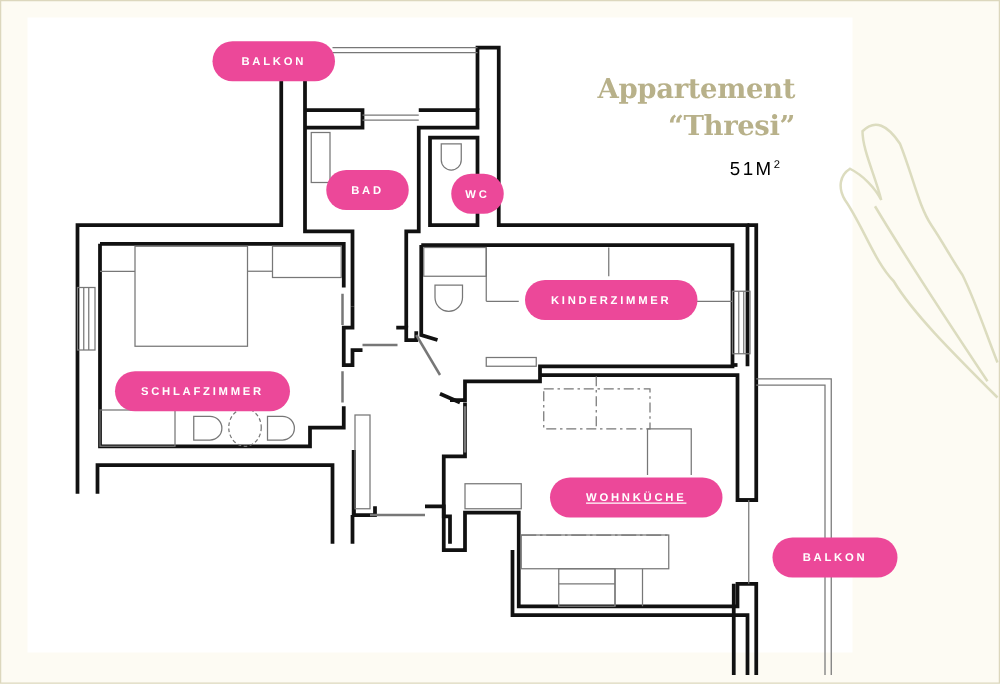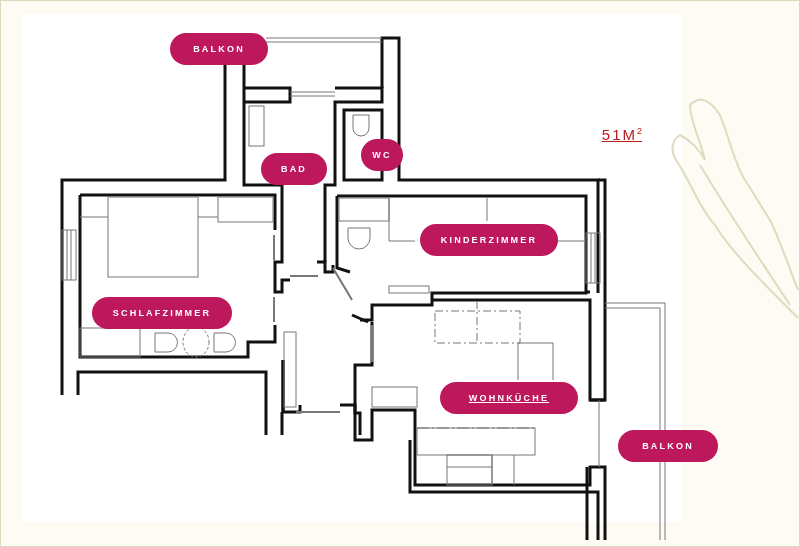--- a/index.html
+++ b/index.html
@@ -19,27 +19,27 @@
     svg.plan { position: absolute; left: 0; top: 0; }
     .title {
       position: absolute; right: 164px; top: 56px;
       text-align: right;
       font-family: "DejaVu Serif", serif; font-weight: bold;
       color: #b8b18a; font-size: 22px; line-height: 30px; letter-spacing: -0.3px;
     }
     .title .l1 { display: block; }
     .title .l2 { display: block; }
     .area {
-      position: absolute; right: 158px; top: 126px;
+      position: absolute; right: 176px; top: 126px;
       font-family: "Liberation Sans", sans-serif;
-      color: #b91c1c; font-size: 15px; letter-spacing: 2px; text-decoration: underline;
+      color: #000000; font-size: 15px; letter-spacing: 2px;
     }
     .area sup { font-size: 9px; vertical-align: 6px; letter-spacing: 0; }
     .pill {
-      position: absolute; background: #be185d; color: #ffffff;
+      position: absolute; background: #ec4899; color: #ffffff;
       border-radius: 16px; height: 32px; line-height: 32px;
       font-family: "Liberation Sans", sans-serif; font-size: 9px; font-weight: bold;
       letter-spacing: 2.2px; text-align: center;
     }
   </style>
 </head>
 <body>
 
 <div class="frame"></div>
 <div class="panel"></div>
@@ -139,22 +139,24 @@
     <line x1="599" y1="400" x2="599" y2="467"></line>
   </g>
 
   <g fill="none" stroke="#dcdcbf" stroke-width="2">
     <path d="M798 318 C760 280 730 250 715 225 C700 210 690 180 676 160 C670 150 672 140 680 135 C690 140 700 150 705 160 C700 140 690 120 690 105 C700 95 710 100 720 115 C730 140 735 165 745 180 C755 195 760 205 770 220 C780 240 790 270 798 290"></path>
     <path d="M700 165 C730 215 760 260 790 305"></path>
   </g>
 </svg>
 
 <div class="title">
+  <span class="l1">Appartement</span>
+  <span class="l2">“Thresi”</span>
 </div>
 <div class="area"><span>51M</span><sup>2</sup></div>
 
 <div class="pill" style="left:170px;top:33px;width:98px;">BALKON</div>
-<div class="pill" style="left:261px;top:153px;width:66px;">BAD</div>
+<div class="pill" style="left:261px;top:136px;width:66px;">BAD</div>
 <div class="pill" style="left:361px;top:139px;width:42px;">WC</div>
 <div class="pill" style="left:92px;top:297px;width:140px;">SCHLAFZIMMER</div>
 <div class="pill" style="left:420px;top:224px;width:138px;">KINDERZIMMER</div>
 <div class="pill" style="left:440px;top:382px;width:138px;text-decoration:underline;">WOHNKÜCHE</div>
 <div class="pill" style="left:618px;top:430px;width:100px;">BALKON</div>
 
 </body></html>

